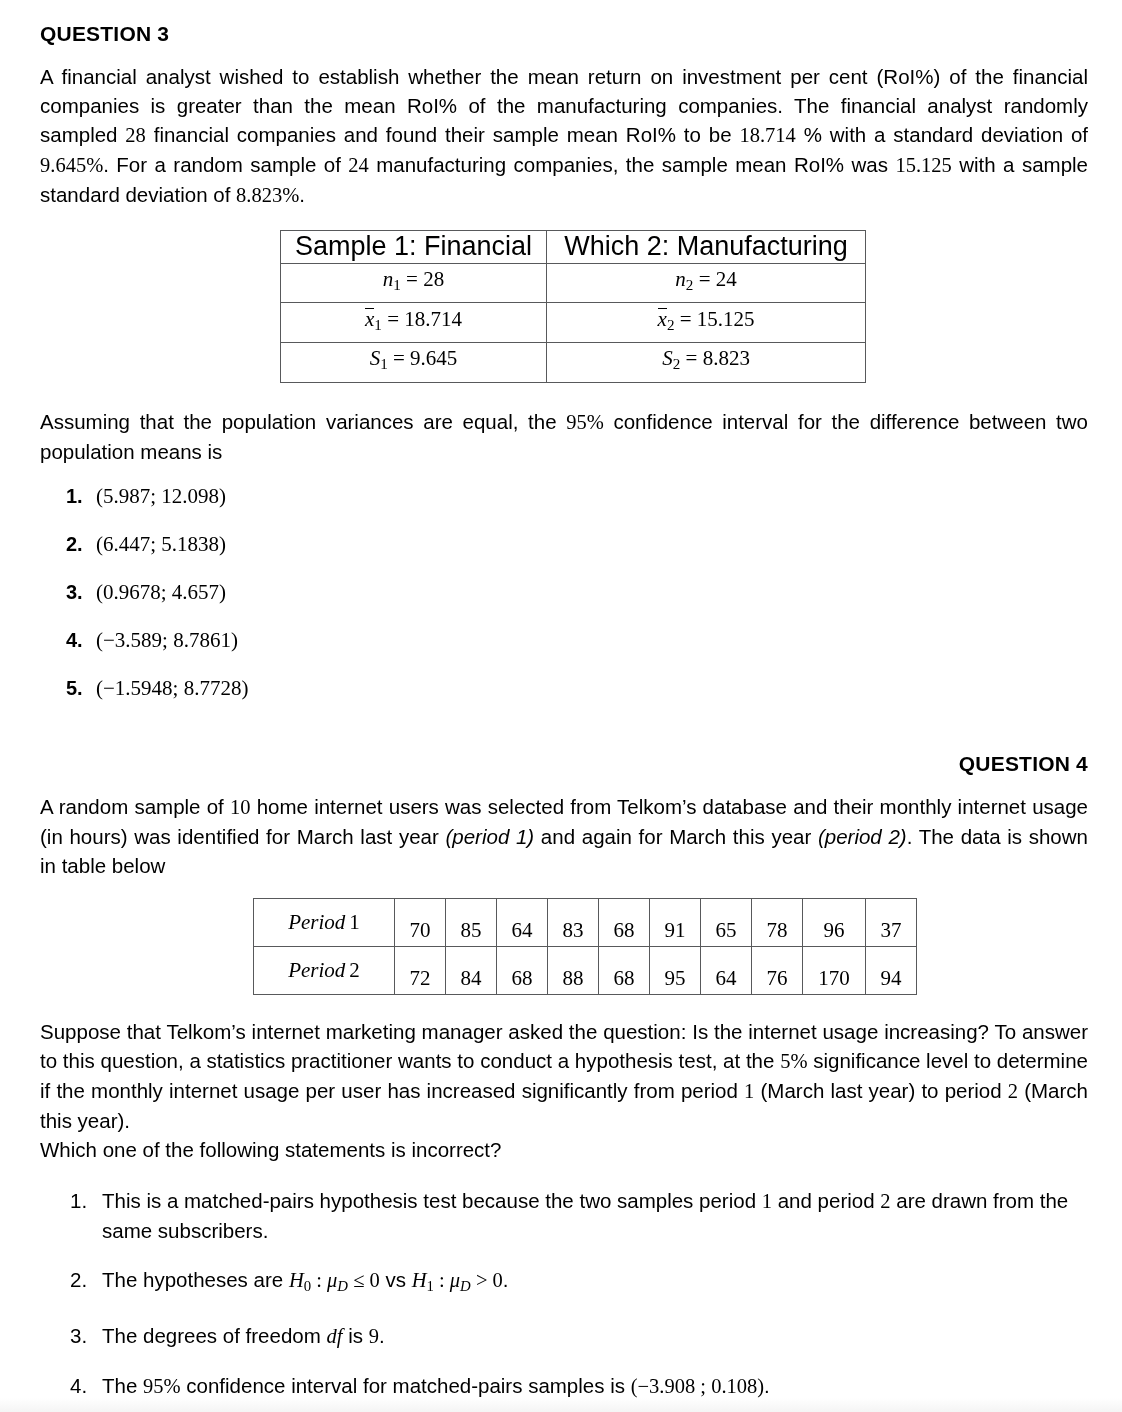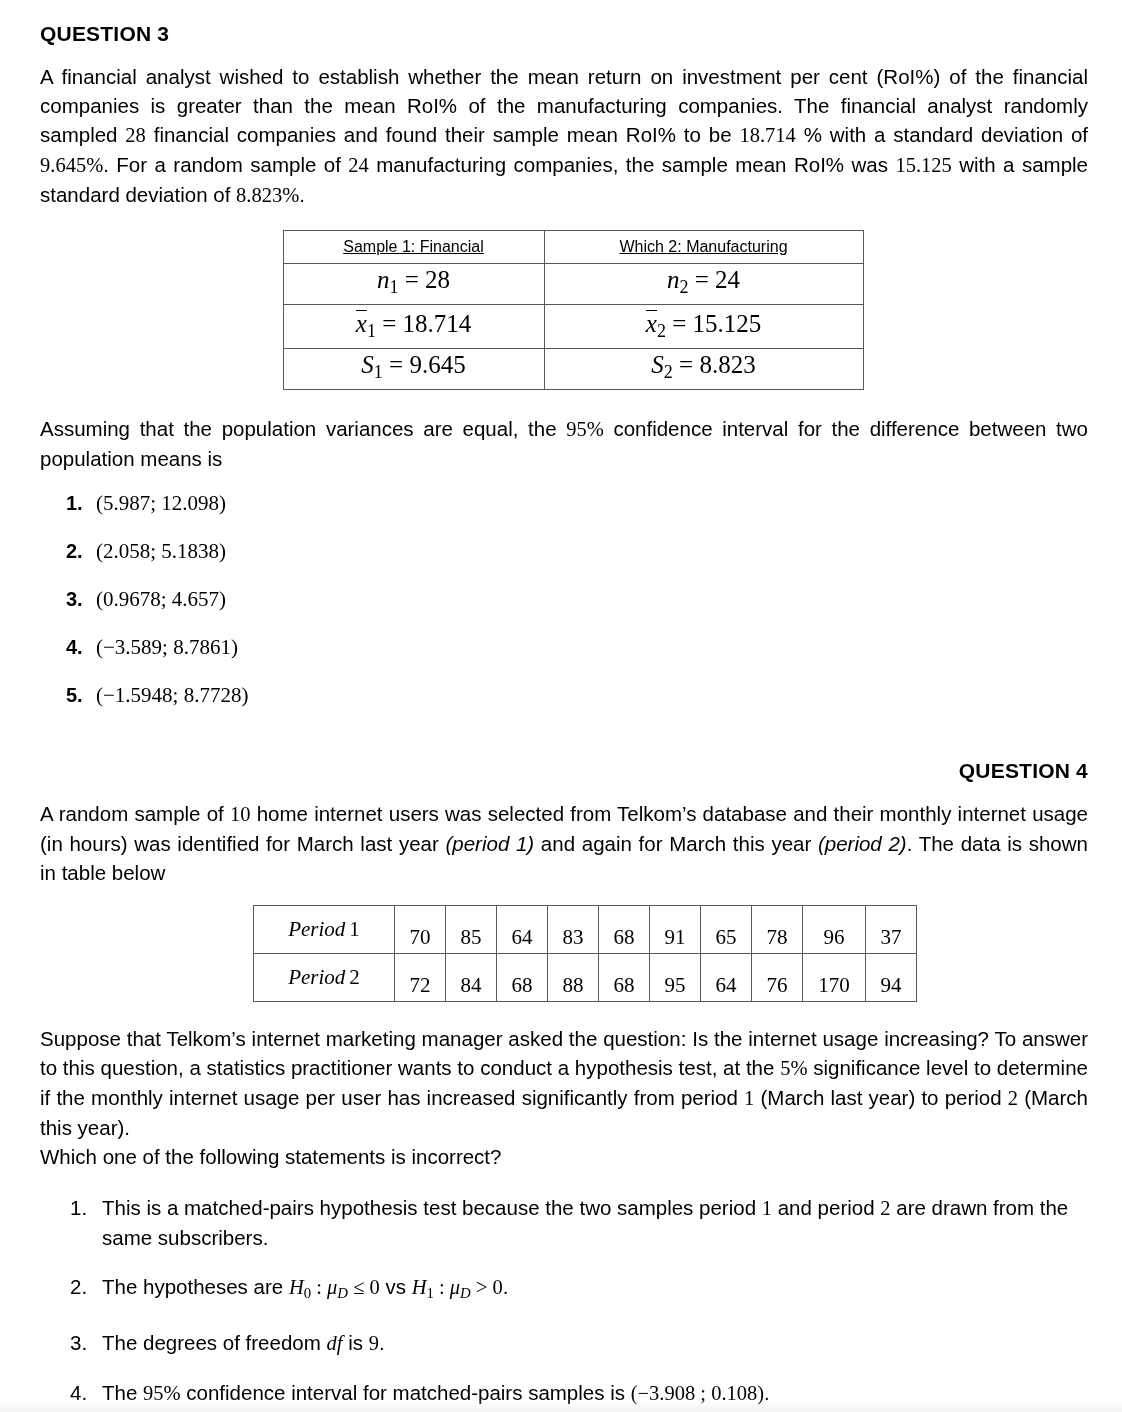--- a/index.html
+++ b/index.html
@@ -70,26 +70,25 @@
   table.summary td {
     border: 1px solid #58595b;
     text-align: center;
     font-size: 20px;
     padding: 3px 14px 4px 14px;
     line-height: 25px;
     white-space: nowrap;
   }
   table.summary td.hdr {
     font-family: "Liberation Sans", sans-serif;
-    font-size: 16px;
-    text-decoration: underline;
+    font-size: 27px;
   }
   table.summary td.val {
     font-family: "Liberation Serif", serif;
-    font-size: 25px;
+    font-size: 21px;
   }
   td.c1 { width: 232px; }
   td.c2 { width: 290px; }
 
   .var { font-family: "Liberation Serif", serif; font-style: italic; }
   sub.s {
     font-family: "Liberation Serif", serif;
     font-style: italic;
     font-size: 0.72em;
     vertical-align: -0.28em;
@@ -223,21 +222,21 @@
           <td class="val"><span class="var">S</span><sub class="sn">2</sub> = <span>8.823</span></td>
         </tr>
       </tbody>
         </table>
     </div>
 
     <p class="para" style="margin-top:24px;"><span>Assuming that  the population variances are equal, the </span><span class="mathnum">95%</span><span> confidence interval for the difference between two population means is</span></p>
 
     <ol class="answers q3">
       <li><span class="num">1.</span><span>(5.987;  12.098)</span></li>
-      <li><span class="num">2.</span><span>(2.058;  5.1838)</span></li>
+      <li><span class="num">2.</span><span>(6.447;  5.1838)</span></li>
       <li><span class="num">3.</span><span>(0.9678;  4.657)</span></li>
       <li><span class="num">4.</span><span>(−3.589;  8.7861)</span></li>
       <li><span class="num">5.</span><span>(−1.5948;  8.7728)</span></li>
     </ol>
 
     <div class="q-heading" style="margin-top:50px;text-align:right;">QUESTION 4</div>
 
     <p class="para"><span>A random sample of </span><span class="mathnum">10</span><span> home internet users was selected from Telkom’s database and their monthly internet usage (in hours) was identified for March last year </span><em>(period 1)</em><span> and again for March this year </span><em>(period 2)</em><span>. The data is shown in table below</span></p>
 
     <div class="table-wrap-2">

